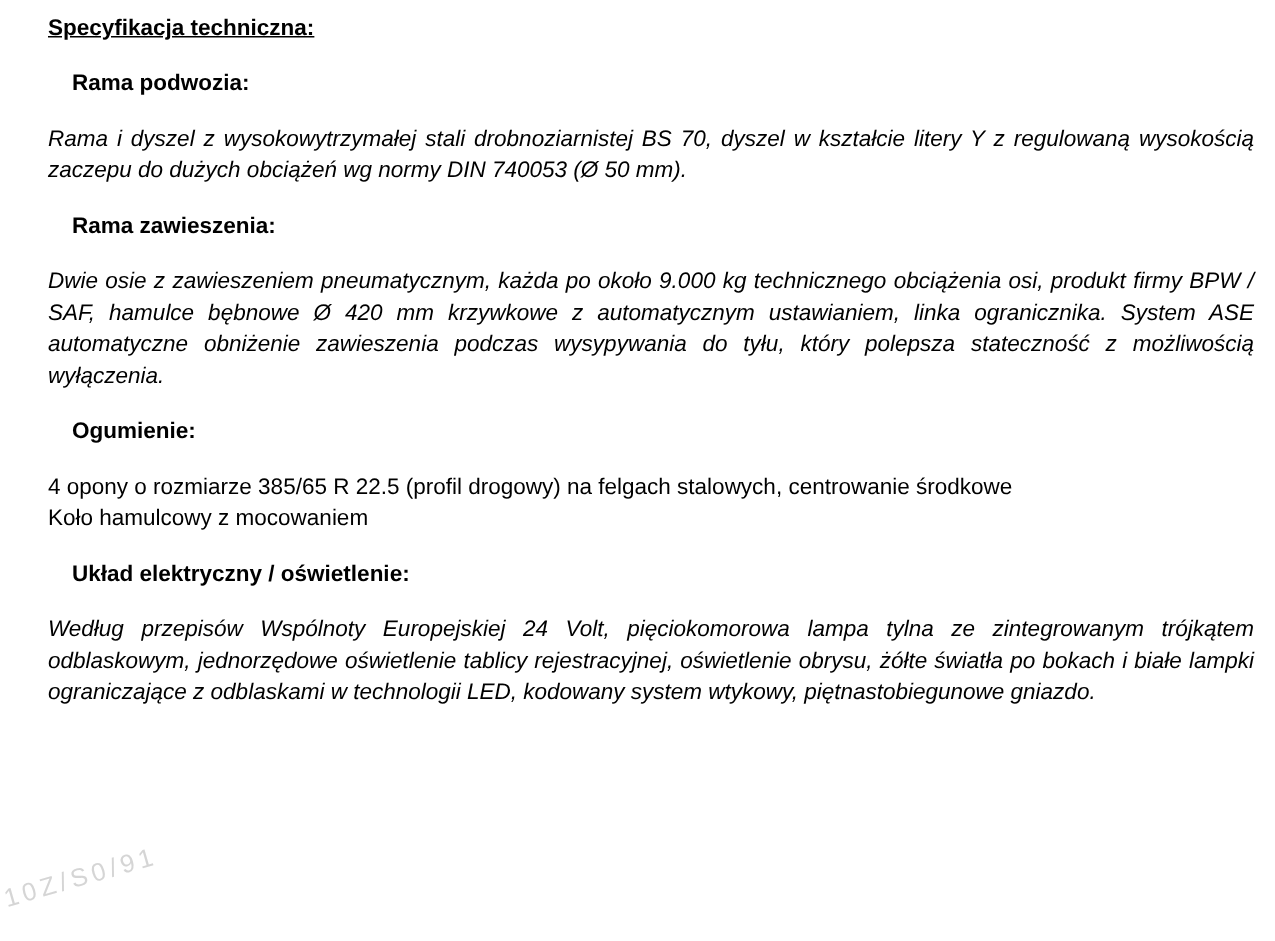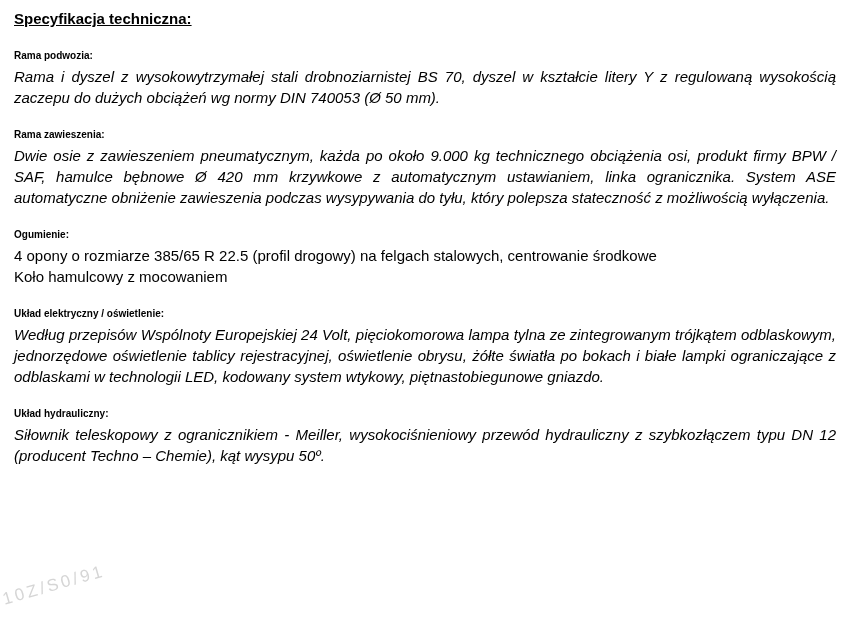--- a/index.html
+++ b/index.html
@@ -11,36 +11,36 @@
     height: 627px;
     background: #ffffff;
     color: #000000;
     font-family: "Liberation Sans", "DejaVu Sans", sans-serif;
     font-size: 15px;
     line-height: 21px;
     position: relative;
     overflow: hidden;
   }
   .doc {
-    padding: 8px 14px 0 14px;
+    padding: 8px 14px 0 32px;
   }
   .title {
     font-size: 15px;
     font-weight: bold;
     text-decoration: underline;
     margin: 0;
     line-height: 21px;
   }
   .section {
     margin-top: 16px;
   }
   .heading {
-    font-size: 10px;
+    font-size: 15px;
     font-weight: bold;
-    margin: 0;
+    margin: 16px;
     line-height: 21px;
   }
   .para {
     margin: 0;
   }
   .justify {
     text-align: justify;
     font-style: italic;
   }
   .watermark {
@@ -75,20 +75,16 @@
         <h2 class="heading">Ogumienie:</h2>
         <p class="para">4 opony o rozmiarze 385/65 R 22.5 (profil drogowy) na felgach stalowych, centrowanie środkowe</p>
         <p class="para">Koło hamulcowy z mocowaniem</p>
       </section>
       <section class="section">
       </section>
       <section class="section">
         <h2 class="heading">Układ elektryczny / oświetlenie:</h2>
         <p class="para justify">Według przepisów Wspólnoty Europejskiej 24 Volt, pięciokomorowa lampa tylna ze zintegrowanym trójkątem odblaskowym, jednorzędowe oświetlenie tablicy rejestracyjnej, oświetlenie obrysu, żółte światła po bokach i białe lampki ograniczające z odblaskami w technologii LED, kodowany system wtykowy, piętnastobiegunowe gniazdo.</p>
       </section>
-      <section class="section">
-        <h2 class="heading">Układ hydrauliczny:</h2>
-        <p class="para justify">Siłownik teleskopowy z ogranicznikiem - Meiller, wysokociśnieniowy przewód hydrauliczny z szybkozłączem typu DN 12 (producent Techno – Chemie), kąt wysypu 50º.</p>
-      </section>
     </div>
 </div>
 
 <div class="watermark">910Z/S0/91</div>
 
 </body></html>

